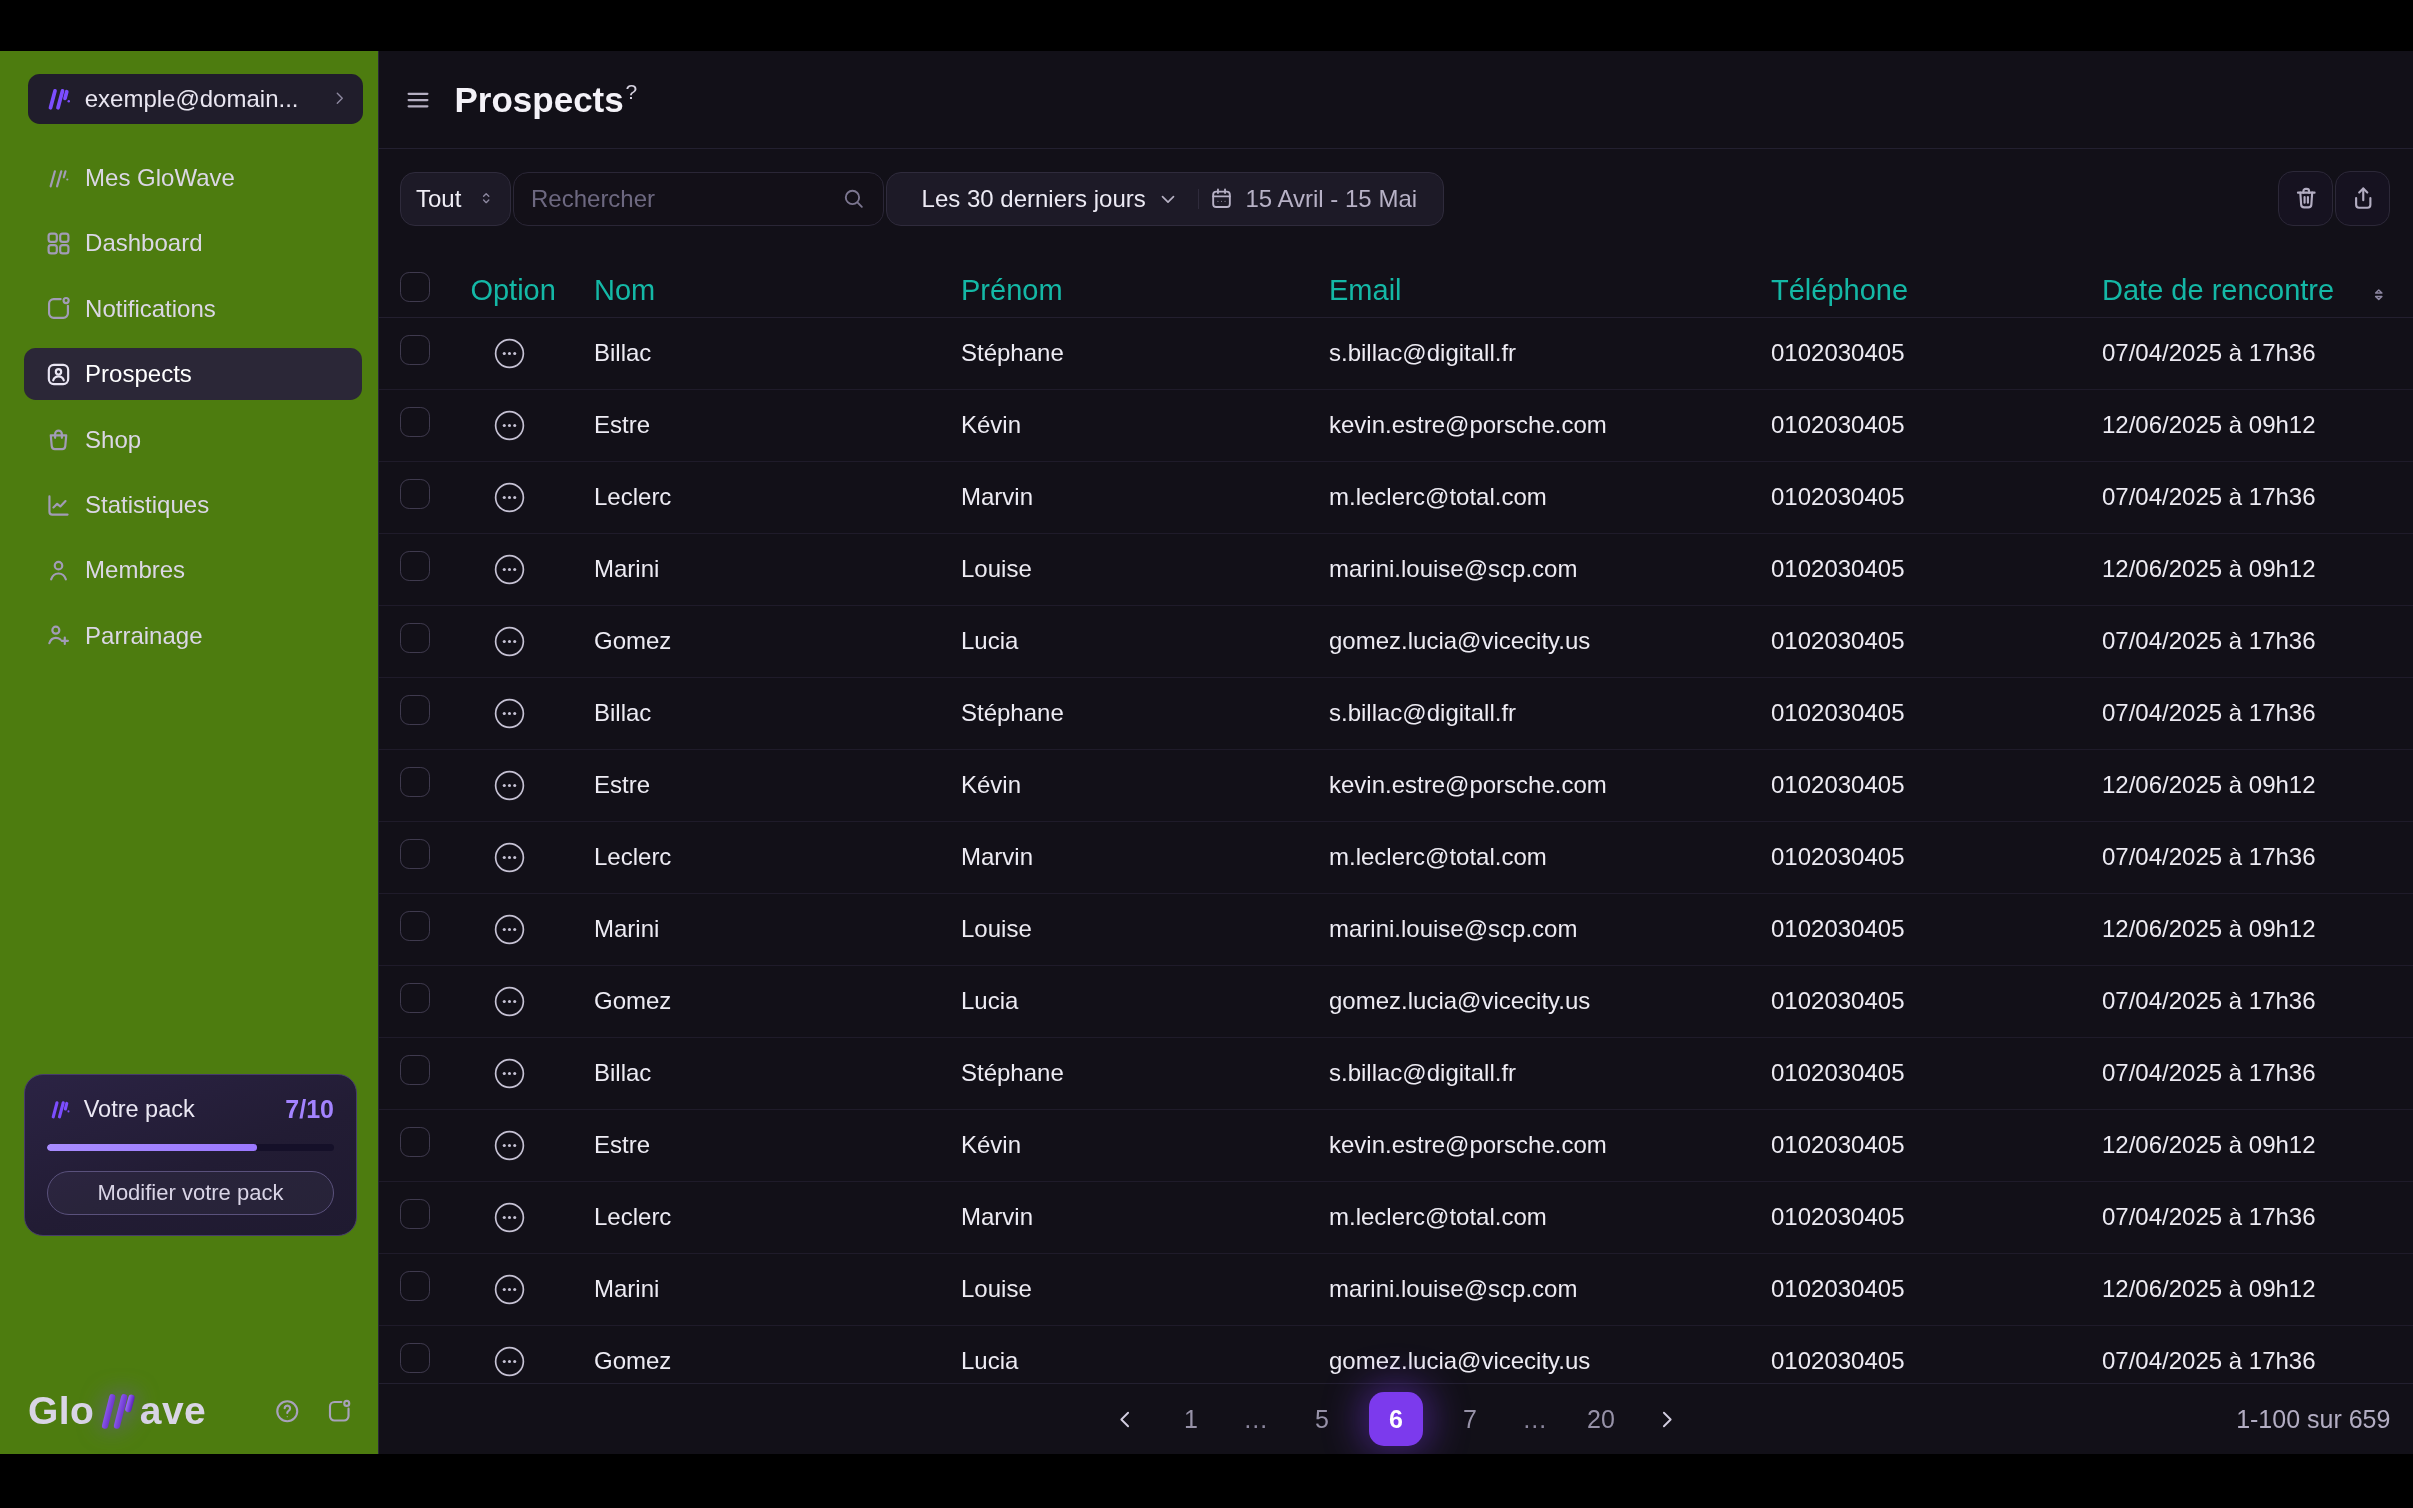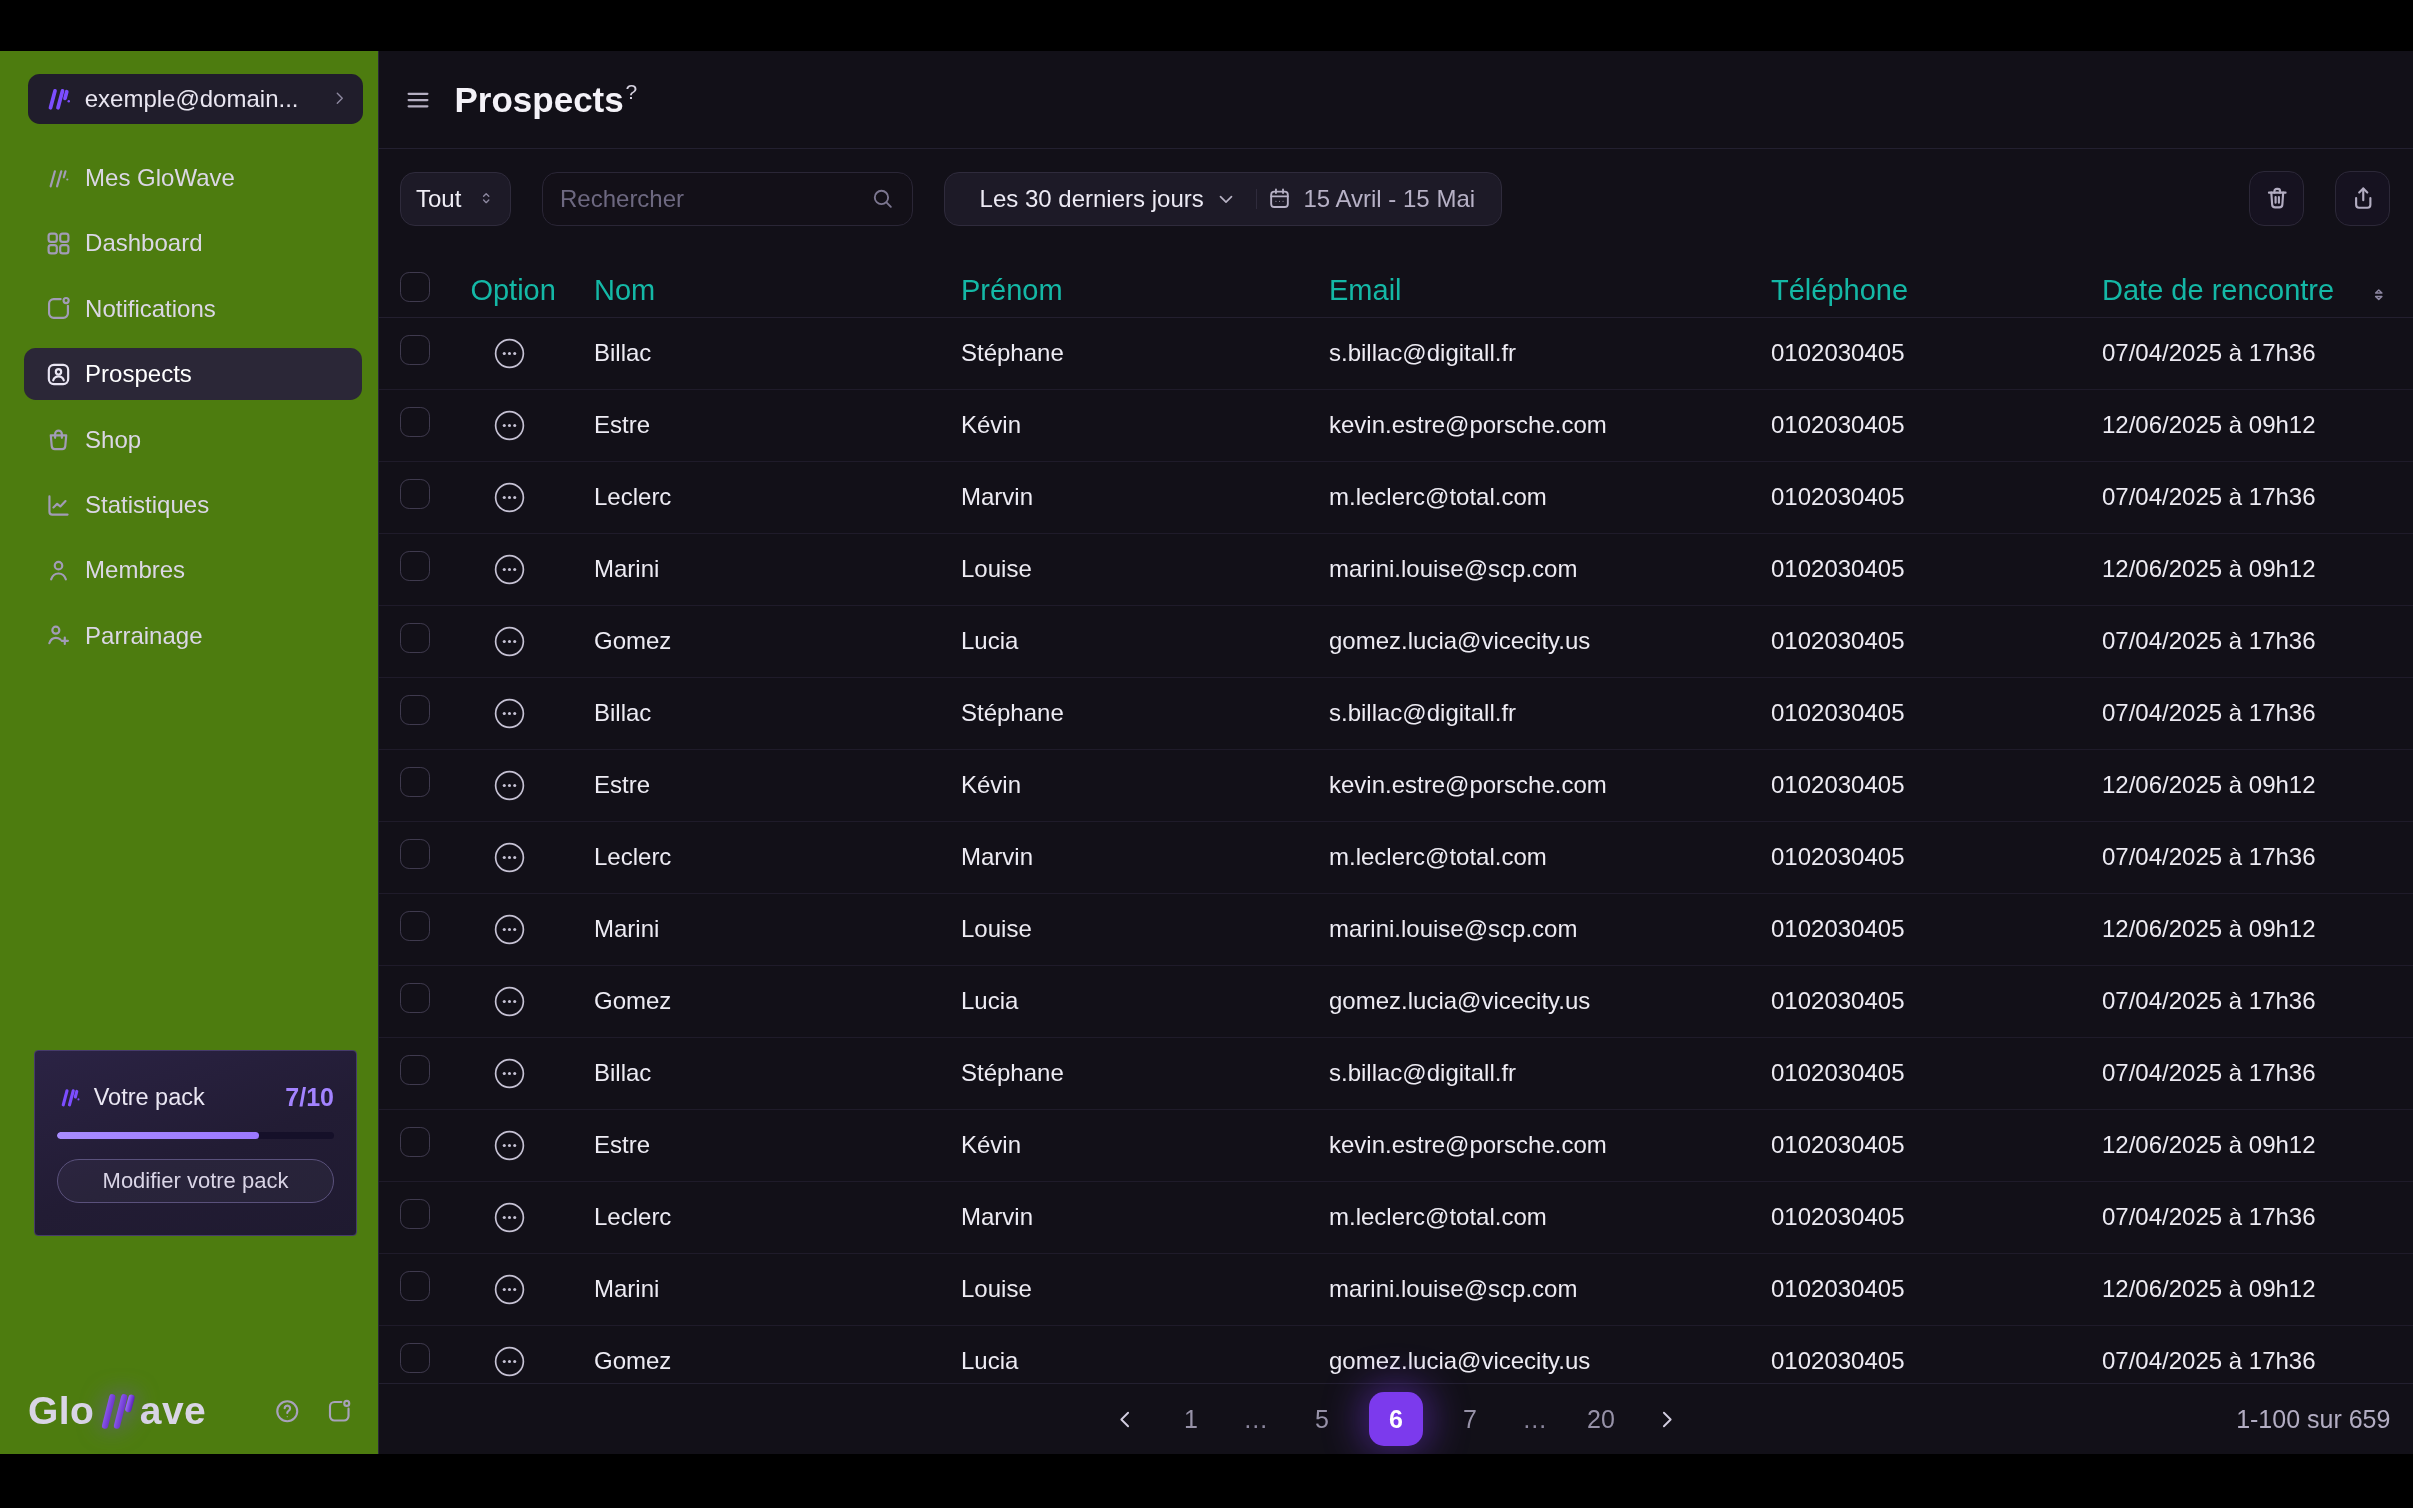--- a/index.html
+++ b/index.html
@@ -19,22 +19,22 @@
   .logo-mark svg { width:30px; height:30px; }
 
   .nav { margin:28.5px 16px 0 23.5px; }
   .nav-item { height:52px; margin-bottom:13.4px; border-radius:11.7px; display:flex; align-items:center;
               padding-left:20px; gap:12.6px; font-size:24px; color:#dbd7e5; cursor:pointer; }
   .nav-item .nav-icon { display:flex; color:#a29cb7; }
   .nav-item .nav-icon svg { width:29px; height:29px; }
   .nav-item.active { background:#2b2737; color:#ffffff; }
   .nav-item.active .nav-icon { color:#e9e5f3; }
 
-  .pack-card { position:absolute; left:34px; right:21px; bottom:218px; border-radius:4px;
-               padding:32px 22px; background:linear-gradient(160deg,#2b2344 0%,#221c34 55%,#1f1a30 100%);
+  .pack-card { position:absolute; left:24px; right:21px; bottom:218px; border-radius:19px;
+               padding:20px 22px; background:linear-gradient(160deg,#2b2344 0%,#221c34 55%,#1f1a30 100%);
                border:0.8px solid #463b6b; }
   .pack-head { display:flex; align-items:center; gap:11.7px; }
   .pack-head svg { width:25px; height:25px; }
   .pack-title { font-size:23.5px; color:#eae7f3; }
   .pack-count { margin-left:auto; font-size:25px; color:#a383ff; font-weight:600; }
   .progress { margin-top:20px; height:7.5px; border-radius:4.2px; background:#151029; overflow:hidden; }
   .progress-fill { height:100%; border-radius:4.2px; background:linear-gradient(90deg,#a88cff,#9b78ff); }
   .pack-btn { margin-top:20px; width:100%; height:44px; border-radius:22px; border:1.3px solid #5a517c;
               background:rgba(255,255,255,.035); color:#d9d4e6; font-size:22px; cursor:pointer;
               font-family:"Liberation Sans", sans-serif; }
@@ -48,21 +48,21 @@
 
   
   .main { position:relative; flex:1; background:#121018; display:flex; flex-direction:column; overflow:hidden; }
   .page-header { height:98px; display:flex; align-items:center; padding:0 23.5px; gap:22px;
                  border-bottom:0.8px solid #232030; flex-shrink:0; }
   .hamburger { display:flex; color:#b5afc2; cursor:pointer; }
   .hamburger svg { width:30px; height:30px; }
   .page-title { font-size:35px; font-weight:600; color:#f4f2f8; }
   .page-title sup { font-size:21px; font-weight:400; color:#d5d1df; vertical-align:super; margin-left:1.7px; }
 
-  .toolbar { margin:22.6px 22.6px 0 21px; height:54px; display:flex; align-items:center; gap:31px; flex-shrink:0; }
+  .toolbar { margin:22.6px 22.6px 0 21px; height:54px; display:flex; align-items:center; gap:2px; flex-shrink:0; }
   .pill { height:54px; border-radius:15px; background:#1d1a27; border:0.8px solid #2f2b3c; display:flex; align-items:center; }
   .tout { width:111px; padding:0 15px; justify-content:space-between; font-size:24px; color:#f0eef6; cursor:pointer; }
   .tout .sel-chev { display:flex; color:#8d88a0; } .tout .sel-chev svg { width:18.4px; height:18.4px; }
   .searchbox { width:371px; height:54px; border-radius:15px; border:0.8px solid #2a2636; background:#131018;
                display:flex; align-items:center; padding:0 17px; }
   .searchbox input { flex:1; background:transparent; border:none; outline:none; font-size:24px; color:#e6e3ef;
                      font-family:"Liberation Sans", sans-serif; }
   .searchbox input::placeholder { color:#6d6880; }
   .searchbox .s-icon { display:flex; color:#7c7690; } .searchbox .s-icon svg { width:25px; height:25px; }
   .date-seg { width:558px; padding:16px; }

